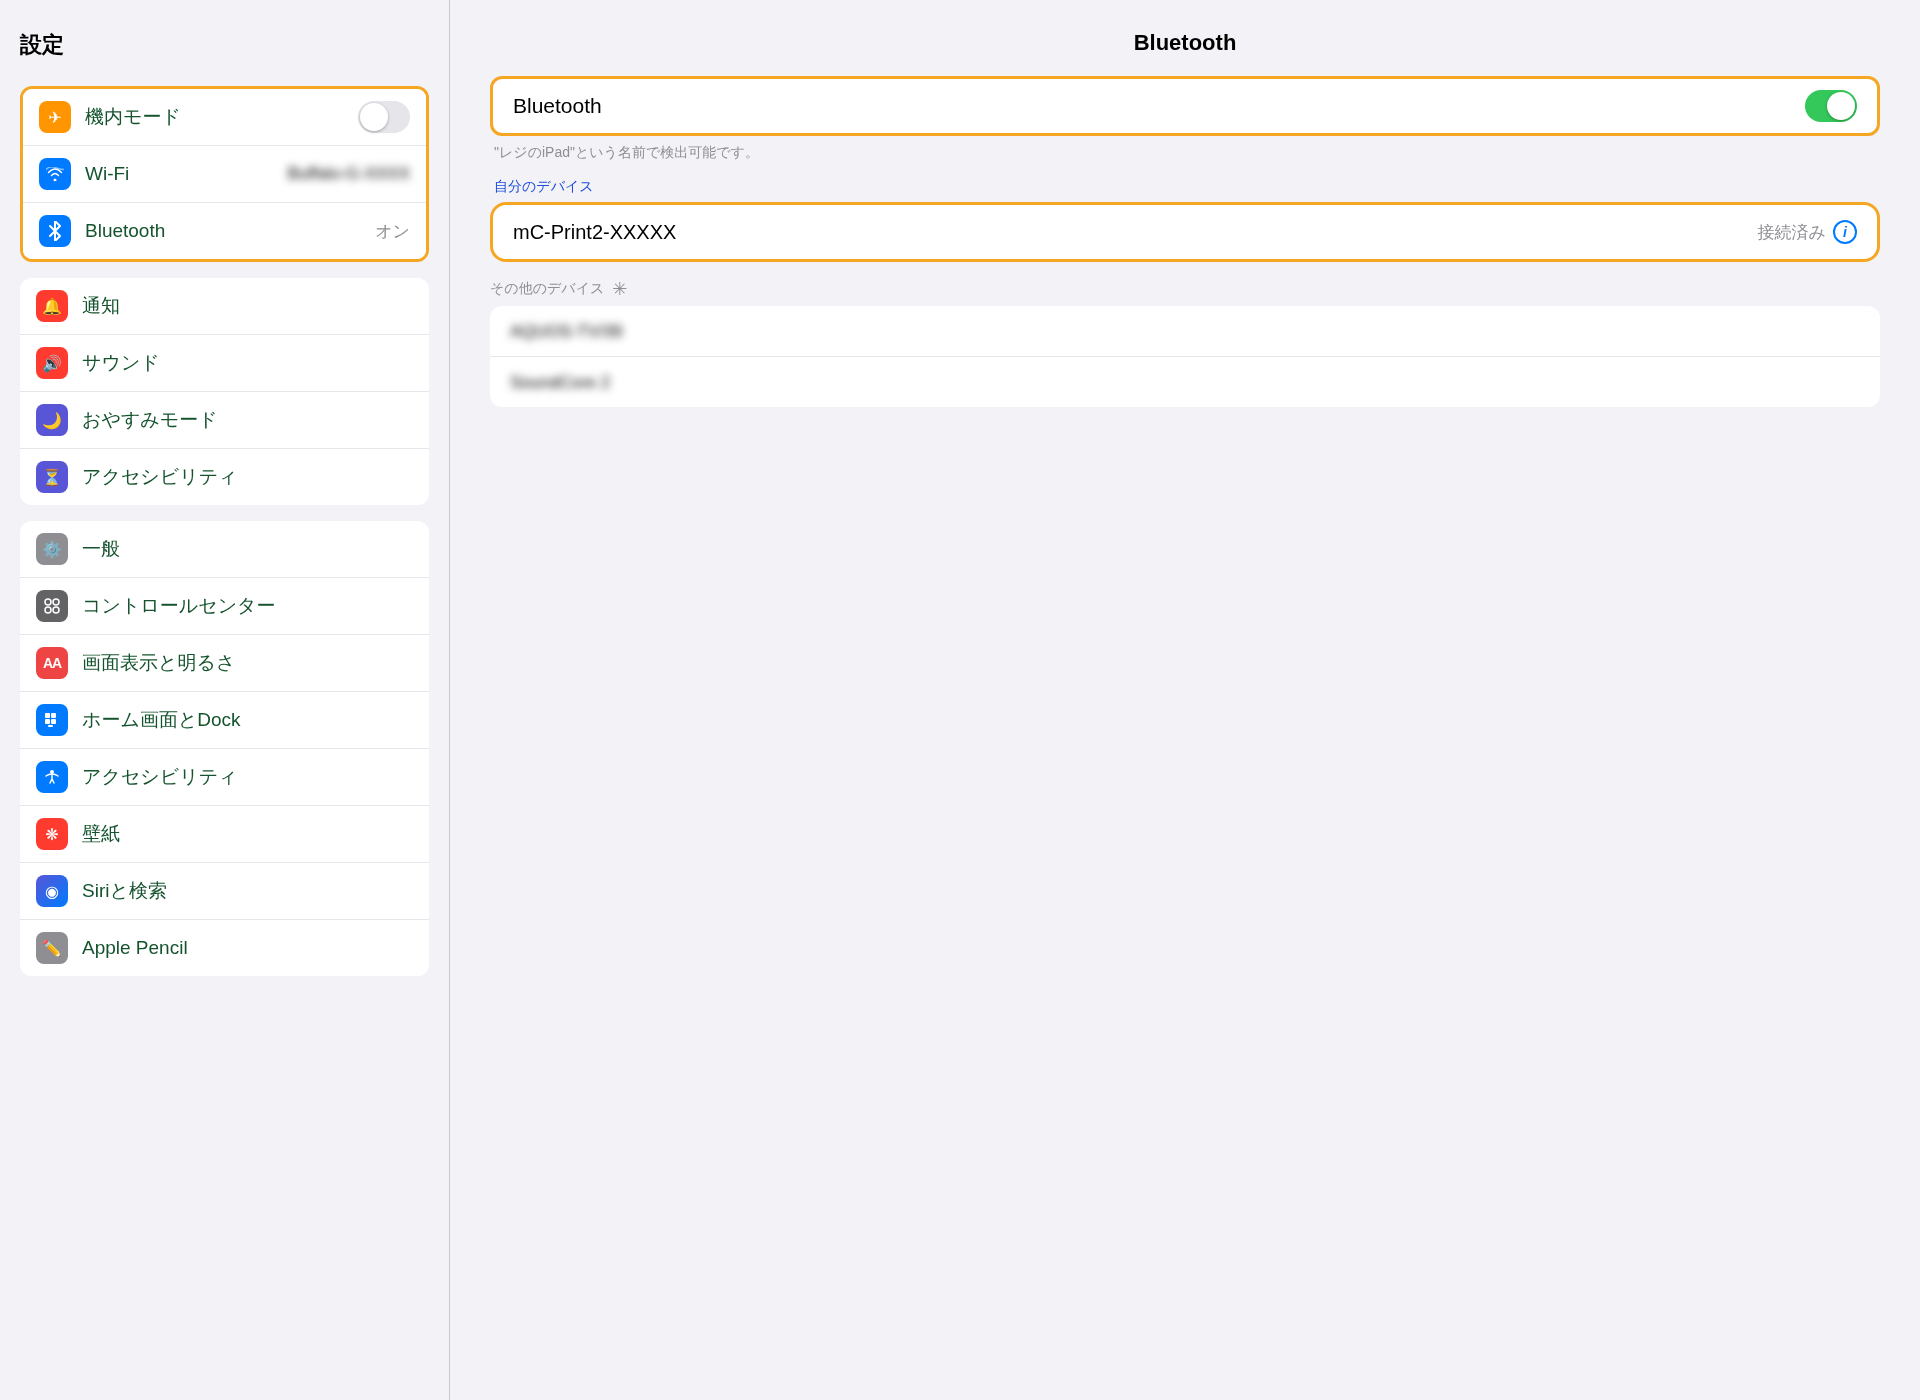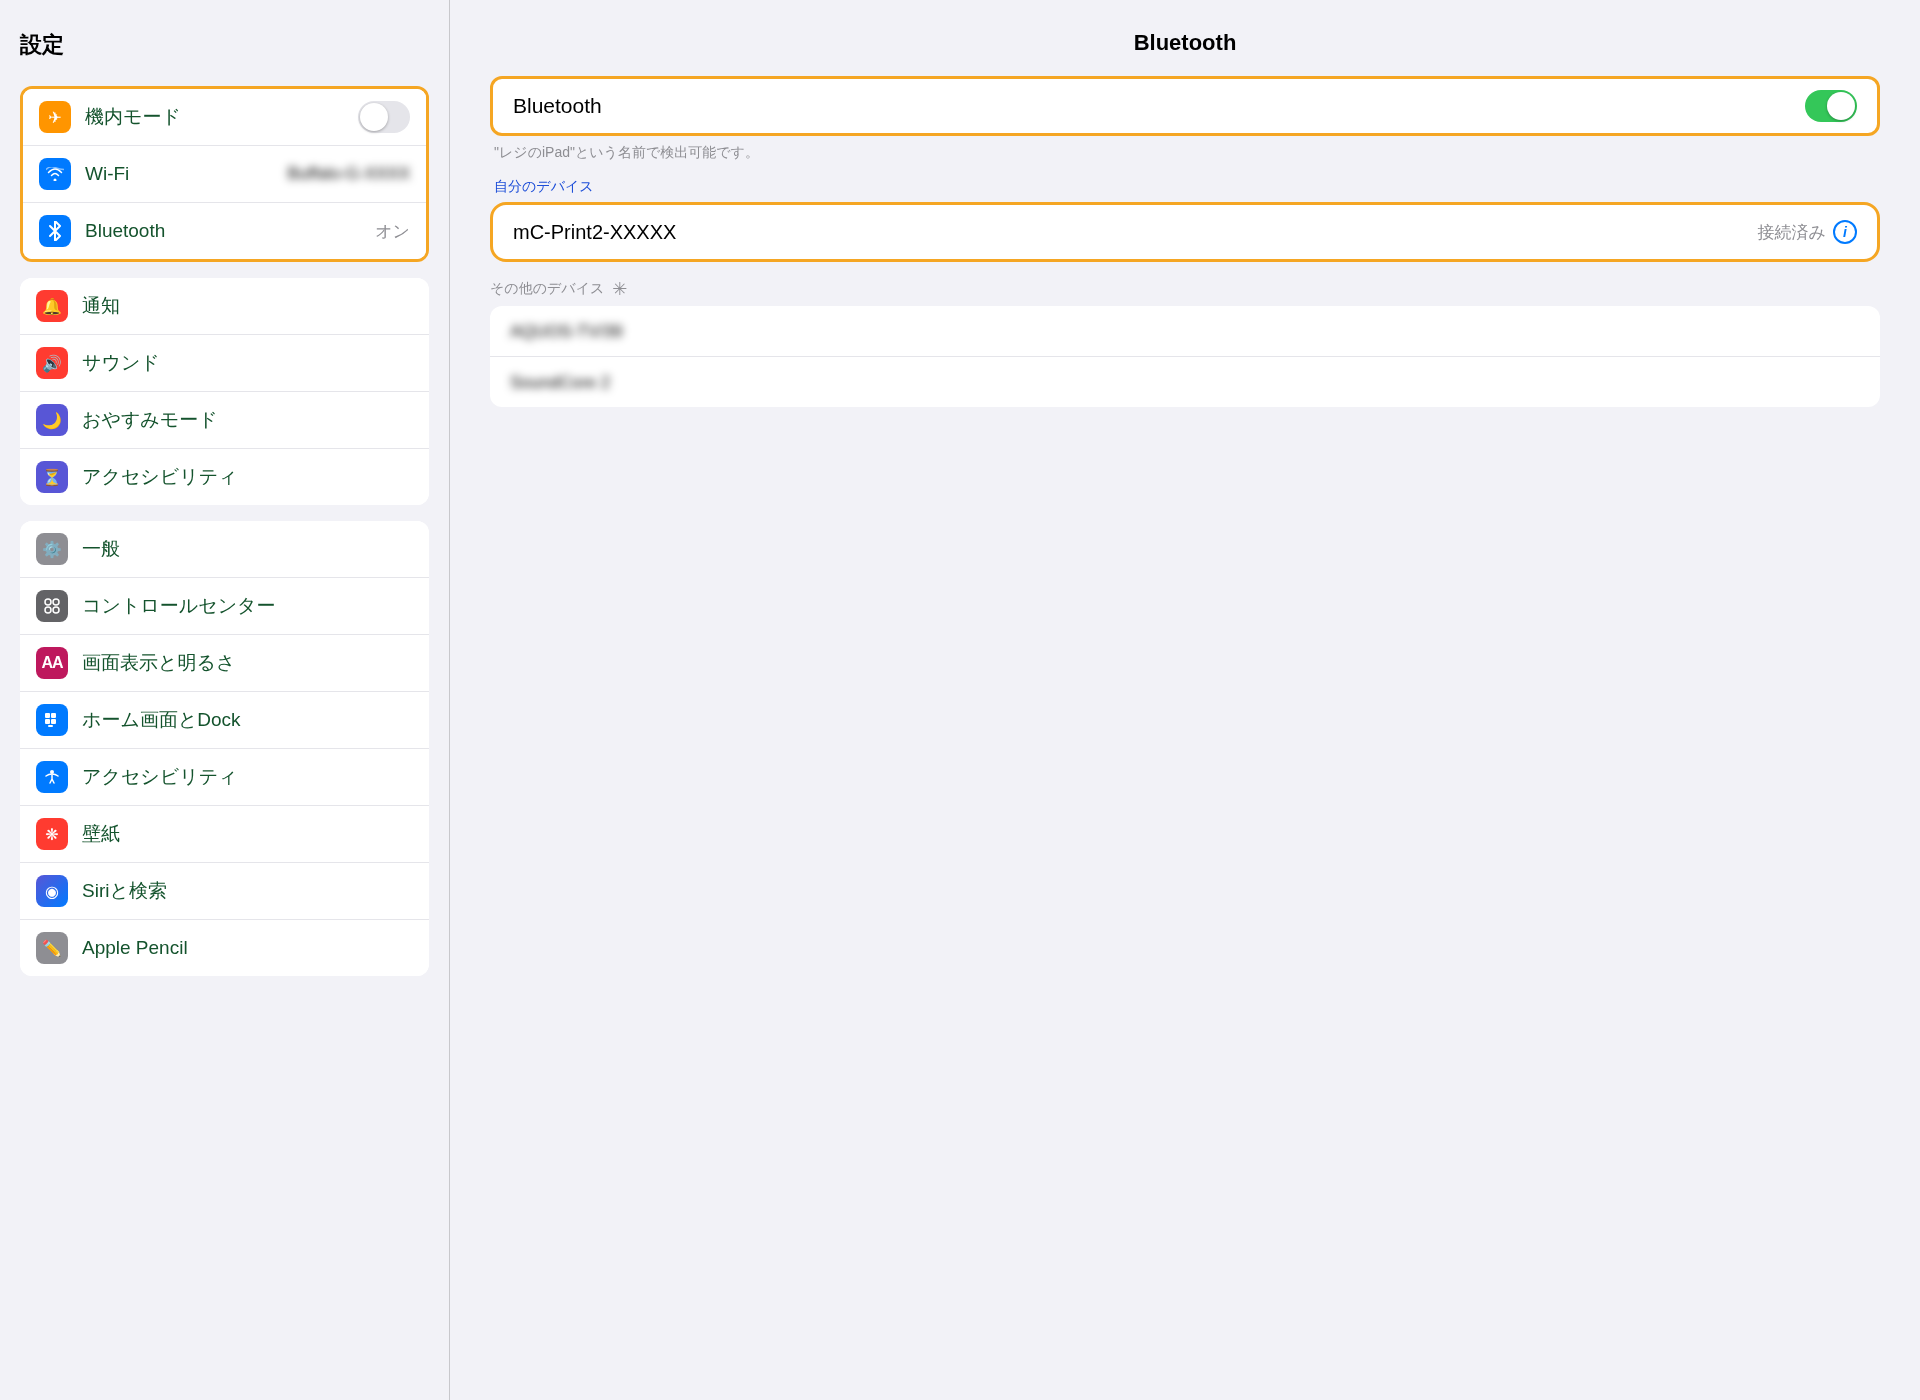--- a/index.html
+++ b/index.html
@@ -322,21 +322,21 @@
         <svg width="16" height="16" viewBox="0 0 16 16" fill="none">
           <circle cx="4" cy="4" r="3" stroke="white" stroke-width="1.5"></circle>
           <circle cx="12" cy="4" r="3" stroke="white" stroke-width="1.5"></circle>
           <circle cx="4" cy="12" r="3" stroke="white" stroke-width="1.5"></circle>
           <circle cx="12" cy="12" r="3" stroke="white" stroke-width="1.5"></circle>
         </svg>
       </div>
       <span class="item-label">コントロールセンター</span>
     </div>
     <div class="settings-item">
-      <div class="item-icon" style="background: #be185d; font-size: 16px; font-weight: bold; letter-spacing: -1px;">AA</div>
+      <div class="item-icon" style="background: #ef4444; font-size: 14px; font-weight: bold; letter-spacing: -1px;">AA</div>
       <span class="item-label">画面表示と明るさ</span>
     </div>
     <div class="settings-item">
       <div class="item-icon" style="background:#007aff;">
         <svg width="16" height="16" viewBox="0 0 16 16" fill="none">
           <rect x="1" y="1" width="5" height="5" rx="1" fill="white"></rect>
           <rect x="7" y="1" width="5" height="5" rx="1" fill="white"></rect>
           <rect x="1" y="7" width="5" height="5" rx="1" fill="white"></rect>
           <rect x="7" y="7" width="5" height="5" rx="1" fill="white"></rect>
           <rect x="4" y="13" width="5" height="2" rx="1" fill="white"></rect>

